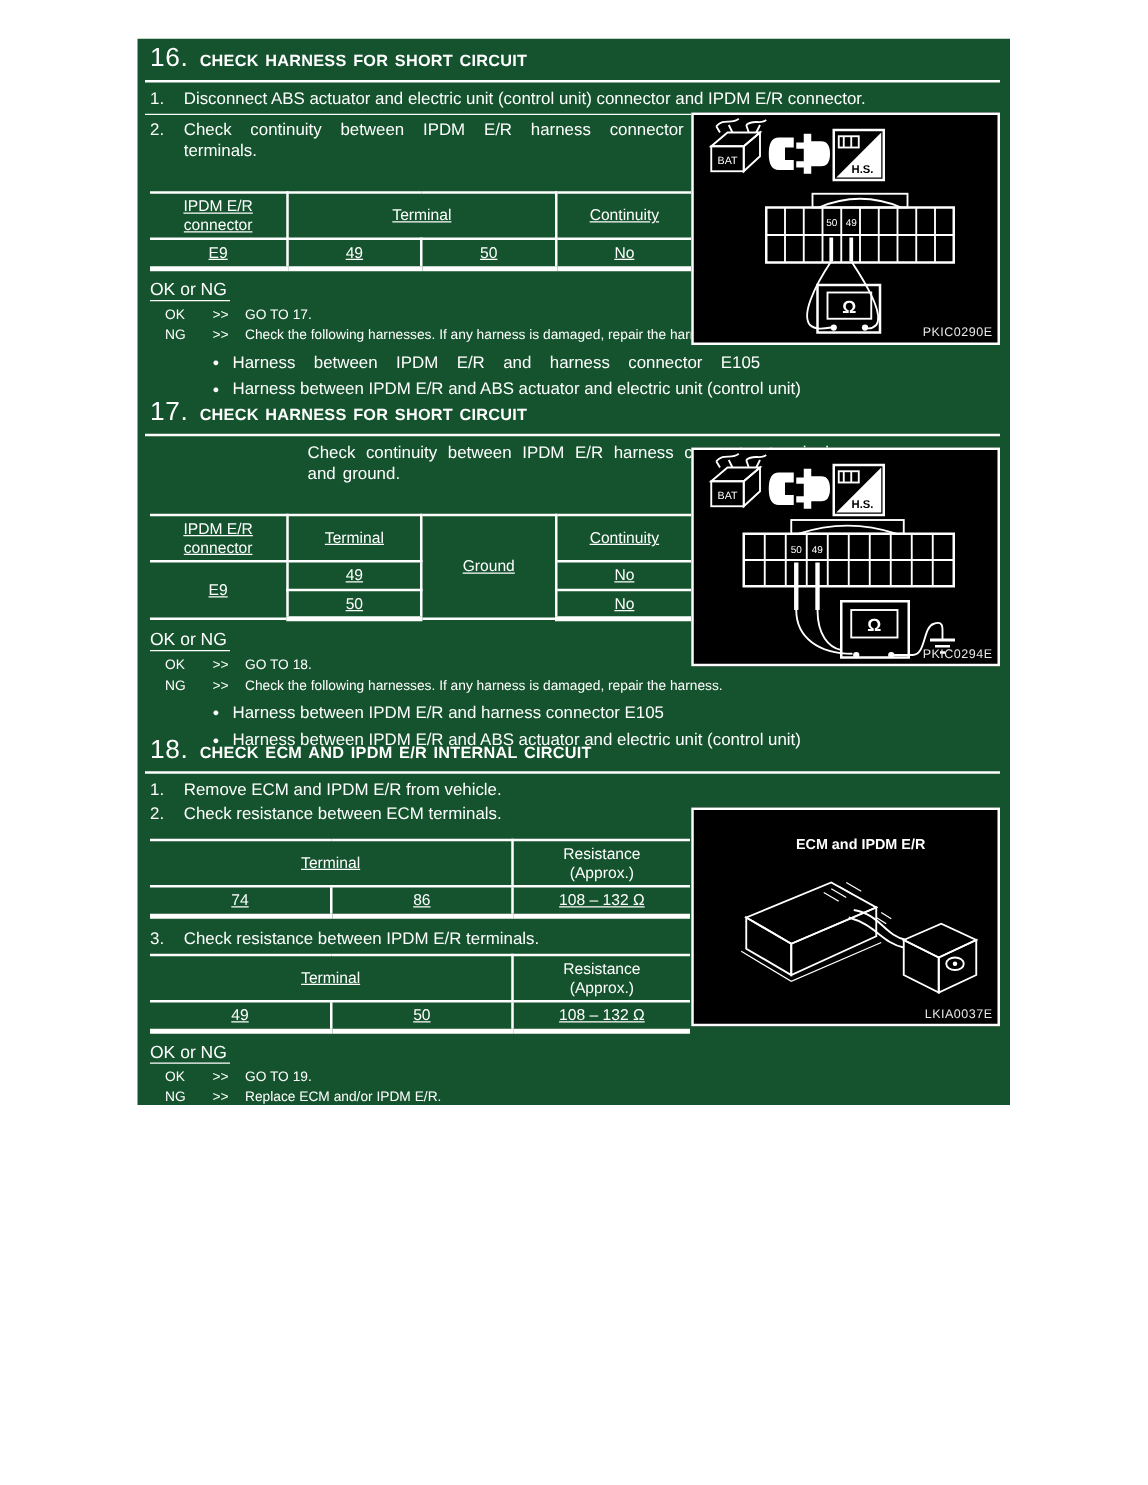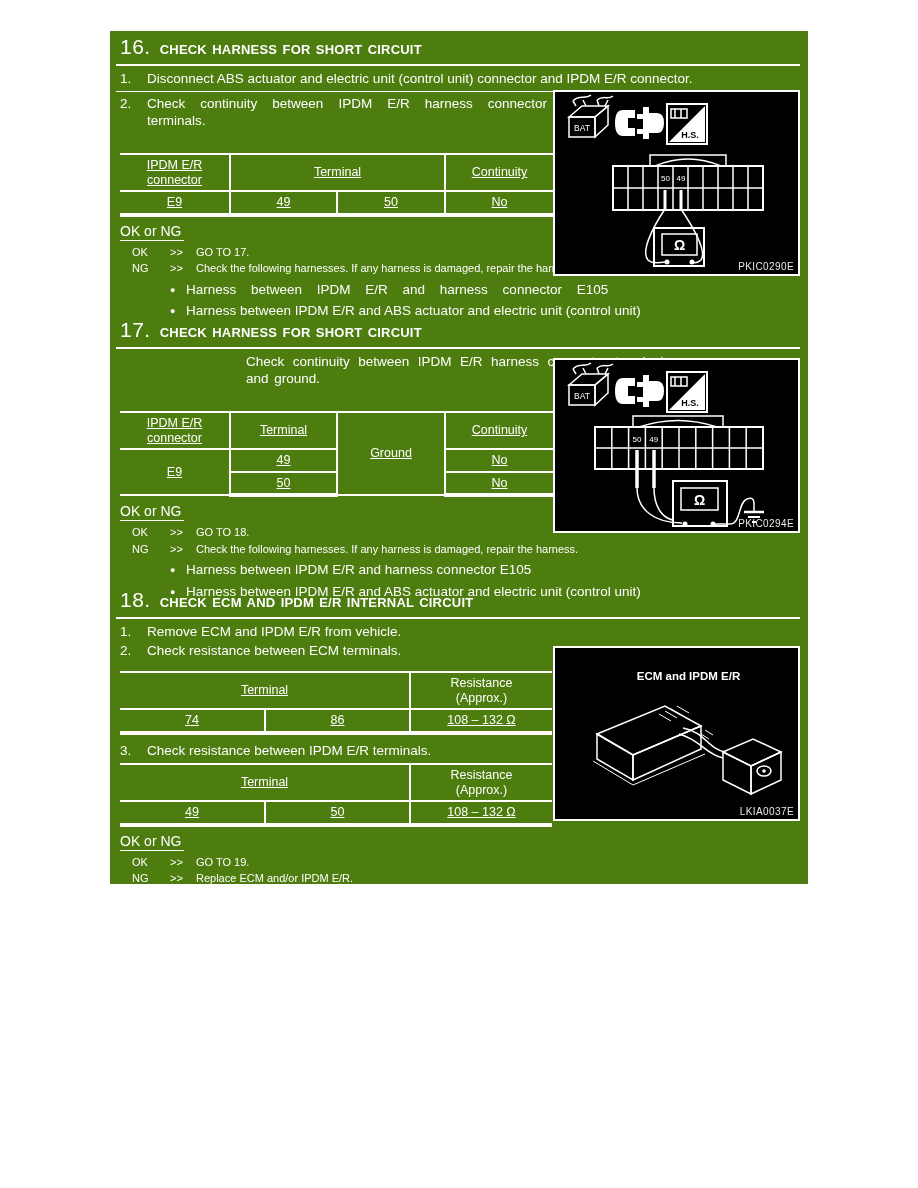--- a/index.html
+++ b/index.html
@@ -1,17 +1,17 @@
 <!DOCTYPE html>
 <html><head>
 <meta charset="utf-8">
 <style>
   html,body{margin:0;padding:0;background:#ffffff;width:918px;height:1188px;overflow:hidden;
             font-family:"Liberation Sans", sans-serif;}
-  .panel{position:absolute;left:110px;top:31px;width:698px;height:853px;background:#4d7c0f;color:#fff;}
+  .panel{position:absolute;left:110px;top:31px;width:698px;height:853px;background:#14532d;color:#fff;}
   .sec{position:absolute;left:6px;right:8px;}
   #sec16{top:4px;height:283px;}
   #sec17{top:287px;height:270px;}
   #sec18{top:557px;height:292px;}
 
   .sec-head{white-space:nowrap;padding-left:4px;height:27px;}
   .sec-num{font-size:21px;letter-spacing:.5px;}
   .sec-title{font-size:13px;font-weight:bold;margin-left:9px;letter-spacing:.2px;word-spacing:1.5px;}
   .rule{height:2px;background:#fff;margin:2px 0 5px 0;}
   .rule.mid{height:1.5px;margin:3px 0 4px 0;}

